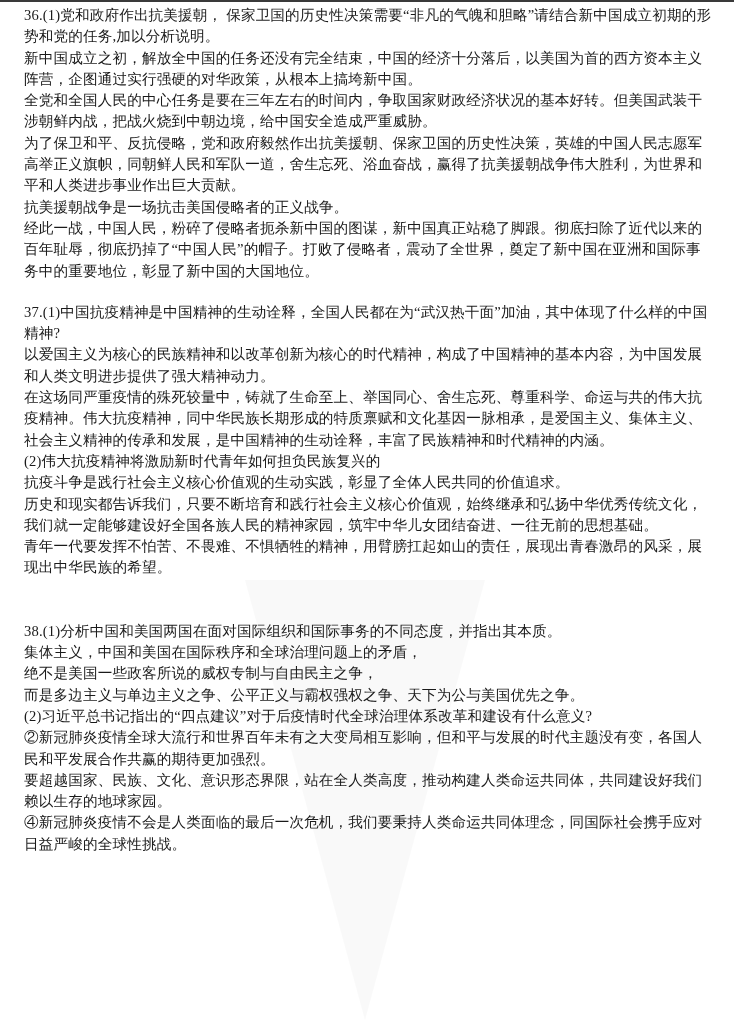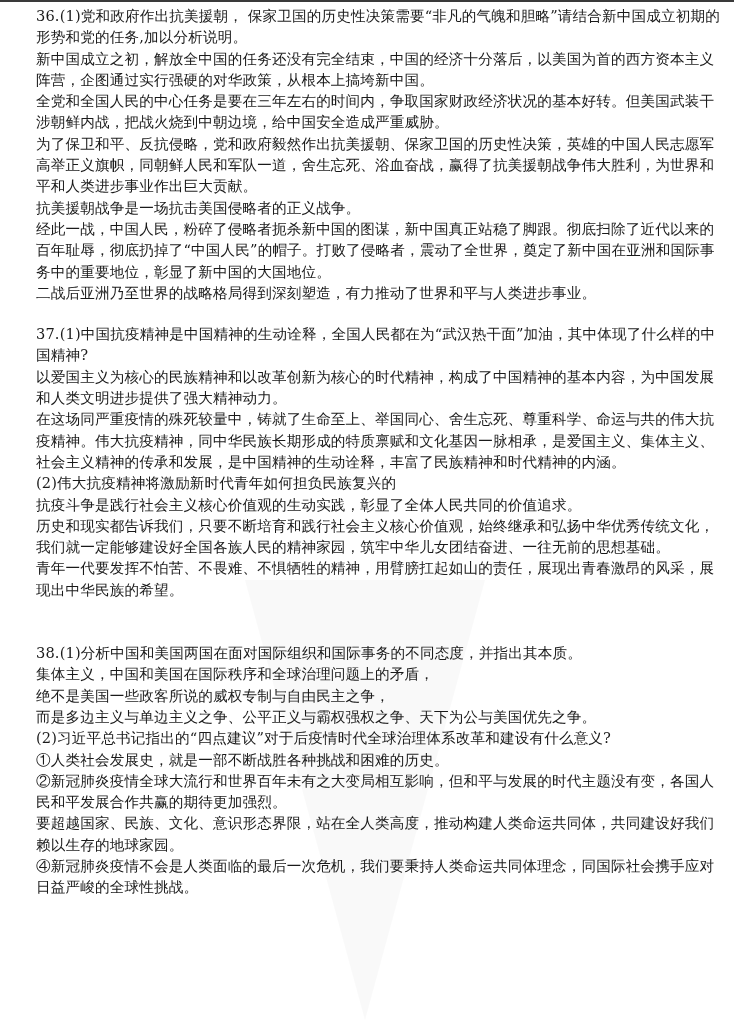--- a/index.html
+++ b/index.html
@@ -9,21 +9,21 @@
     color: #1a1a1a;
   }
   .top-rule {
     position: absolute; left: 0; top: 0; width: 734px; height: 2px; background: #3a3a3a;
   }
   .watermark {
     position: absolute; left: 245px; top: 580px; width: 0; height: 0;
     border-left: 120px solid transparent; border-right: 120px solid transparent;
     border-top: 440px solid #f7f7f7; opacity: 0.7; z-index: 0;
   }
-  .doc { position: absolute; left: 36px; top: 5px; width: 690px; z-index: 1; }
+  .doc { position: absolute; left: 24px; top: 5px; width: 690px; z-index: 1; font-family: Liberation Serif, serif; }
   .question { margin: 0; }
   .line {
     font-size: 14.6px; line-height: 21.3px; margin: 0; padding: 0;
     white-space: normal; letter-spacing: 0.15px;
   }
   .q-gap-1 { height: 20px; }
   .q-gap-2 { height: 42px; }
 </style>
 </head>
 <body>
@@ -33,21 +33,20 @@
 
 <div class="doc">
 
   <section class="question">
     <p class="line">36.(1)党和政府作出抗美援朝， 保家卫国的历史性决策需要“非凡的气魄和胆略”请结合新中国成立初期的形势和党的任务,加以分析说明。</p>
     <p class="line">新中国成立之初，解放全中国的任务还没有完全结束，中国的经济十分落后，以美国为首的西方资本主义阵营，企图通过实行强硬的对华政策，从根本上搞垮新中国。</p>
     <p class="line">全党和全国人民的中心任务是要在三年左右的时间内，争取国家财政经济状况的基本好转。但美国武装干涉朝鲜内战，把战火烧到中朝边境，给中国安全造成严重威胁。</p>
     <p class="line">为了保卫和平、反抗侵略，党和政府毅然作出抗美援朝、保家卫国的历史性决策，英雄的中国人民志愿军高举正义旗帜，同朝鲜人民和军队一道，舍生忘死、浴血奋战，赢得了抗美援朝战争伟大胜利，为世界和平和人类进步事业作出巨大贡献。</p>
     <p class="line">抗美援朝战争是一场抗击美国侵略者的正义战争。</p>
     <p class="line">经此一战，中国人民，粉碎了侵略者扼杀新中国的图谋，新中国真正站稳了脚跟。彻底扫除了近代以来的百年耻辱，彻底扔掉了“中国人民”的帽子。打败了侵略者，震动了全世界，奠定了新中国在亚洲和国际事务中的重要地位，彰显了新中国的大国地位。</p>
-    <p class="line">二战后亚洲乃至世界的战略格局得到深刻塑造，有力推动了世界和平与人类进步事业。</p>
   </section>
 
   <div class="q-gap-1"></div>
 
   <section class="question">
     <p class="line">37.(1)中国抗疫精神是中国精神的生动诠释，全国人民都在为“武汉热干面”加油，其中体现了什么样的中国精神?</p>
     <p class="line">以爱国主义为核心的民族精神和以改革创新为核心的时代精神，构成了中国精神的基本内容，为中国发展和人类文明进步提供了强大精神动力。</p>
     <p class="line">在这场同严重疫情的殊死较量中，铸就了生命至上、举国同心、舍生忘死、尊重科学、命运与共的伟大抗疫精神。伟大抗疫精神，同中华民族长期形成的特质禀赋和文化基因一脉相承，是爱国主义、集体主义、社会主义精神的传承和发展，是中国精神的生动诠释，丰富了民族精神和时代精神的内涵。</p>
     <p class="line">(2)伟大抗疫精神将激励新时代青年如何担负民族复兴的</p>
     <p class="line">抗疫斗争是践行社会主义核心价值观的生动实践，彰显了全体人民共同的价值追求。</p>
@@ -56,19 +55,18 @@
   </section>
 
   <div class="q-gap-2"></div>
 
   <section class="question">
     <p class="line">38.(1)分析中国和美国两国在面对国际组织和国际事务的不同态度，并指出其本质。</p>
     <p class="line">集体主义，中国和美国在国际秩序和全球治理问题上的矛盾，</p>
     <p class="line">绝不是美国一些政客所说的威权专制与自由民主之争，</p>
     <p class="line">而是多边主义与单边主义之争、公平正义与霸权强权之争、天下为公与美国优先之争。</p>
     <p class="line">(2)习近平总书记指出的“四点建议”对于后疫情时代全球治理体系改革和建设有什么意义?</p>
-    <p class="line">①人类社会发展史，就是一部不断战胜各种挑战和困难的历史。</p>
     <p class="line">②新冠肺炎疫情全球大流行和世界百年未有之大变局相互影响，但和平与发展的时代主题没有变，各国人民和平发展合作共赢的期待更加强烈。</p>
     <p class="line">要超越国家、民族、文化、意识形态界限，站在全人类高度，推动构建人类命运共同体，共同建设好我们赖以生存的地球家园。</p>
     <p class="line">④新冠肺炎疫情不会是人类面临的最后一次危机，我们要秉持人类命运共同体理念，同国际社会携手应对日益严峻的全球性挑战。</p>
   </section>
 
 </div>
 
 </body></html>

